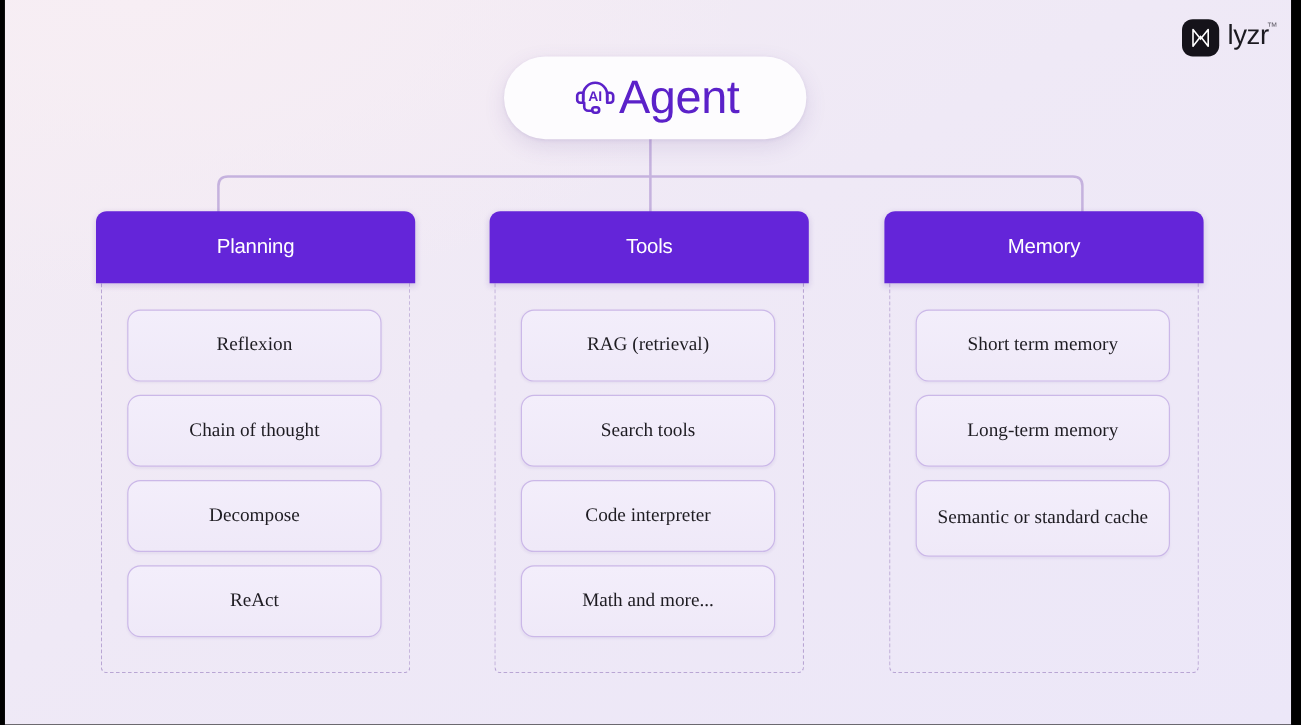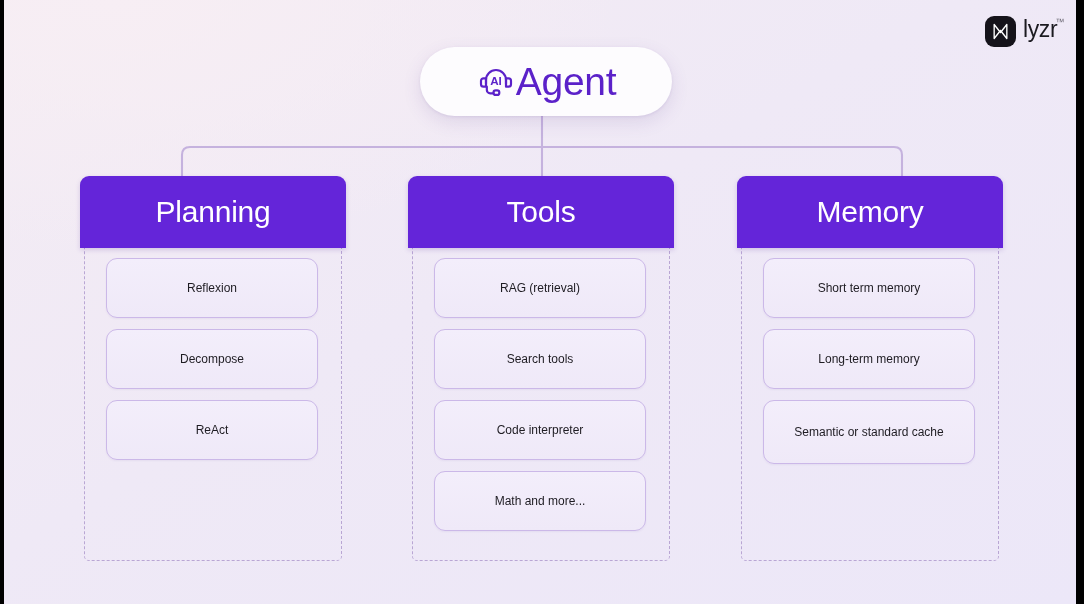--- a/index.html
+++ b/index.html
@@ -108,28 +108,28 @@
     position: absolute;
     top: 176px;
     width: 266px;
     z-index: 10;
   }
   #col-planning { left: 76px; }
   #col-tools    { left: 404px; }
   #col-memory   { left: 733px; }
 
   .col-header {
-    height: 72px;
+    height: 60px;
     border-radius: 9px 9px 0 0;
     background: #6425d9;
     color: #ffffff;
     display: flex;
     align-items: center;
     justify-content: center;
-    font-size: 30px;
+    font-size: 17px;
     letter-spacing: -0.2px;
     box-shadow: 0 2px 5px rgba(70, 30, 150, 0.18);
     position: relative;
     z-index: 3;
   }
   .col-body {
     position: absolute;
     left: 4px;
     top: 58px;
     width: 258px;
@@ -151,25 +151,26 @@
   .item {
     min-height: 60px;
     border-radius: 11px;
     border: 1.4px solid #cbb8e8;
     background: linear-gradient(180deg, #f3eefb 0%, #efe9f8 100%);
     box-shadow: 0 1px 2px rgba(100, 70, 160, 0.07);
     display: flex;
     align-items: center;
     justify-content: center;
     text-align: center;
-    font-size: 12px;
+    font-size: 16px;
     color: #1e1c22;
     line-height: 1.25;
     padding: 6px 10px;
     box-sizing: border-box;
+    font-family: Liberation Serif, serif;
   }
   .item.two-line { min-height: 64px; }
 </style>
 </head>
 <body>
 
 <div id="stage">
   <div id="canvas">
 
     <svg id="connectors" viewBox="0 0 1072 604" width="1072" height="604">
@@ -209,20 +210,21 @@
         </svg>
       </span>
       <span id="agent-label">Agent</span>
     </div>
 
     <div class="column" id="col-planning">
       <div class="col-header">Planning</div>
       <div class="col-body"></div>
       <div class="items">
         <div class="item">Reflexion</div>
+        <div class="item">Chain of thought</div>
         <div class="item">Decompose</div>
         <div class="item">ReAct</div>
       </div>
     </div>
 
     <div class="column" id="col-memory">
       <div class="col-header">Memory</div>
       <div class="col-body"></div>
       <div class="items">
         <div class="item">Short term memory</div>

